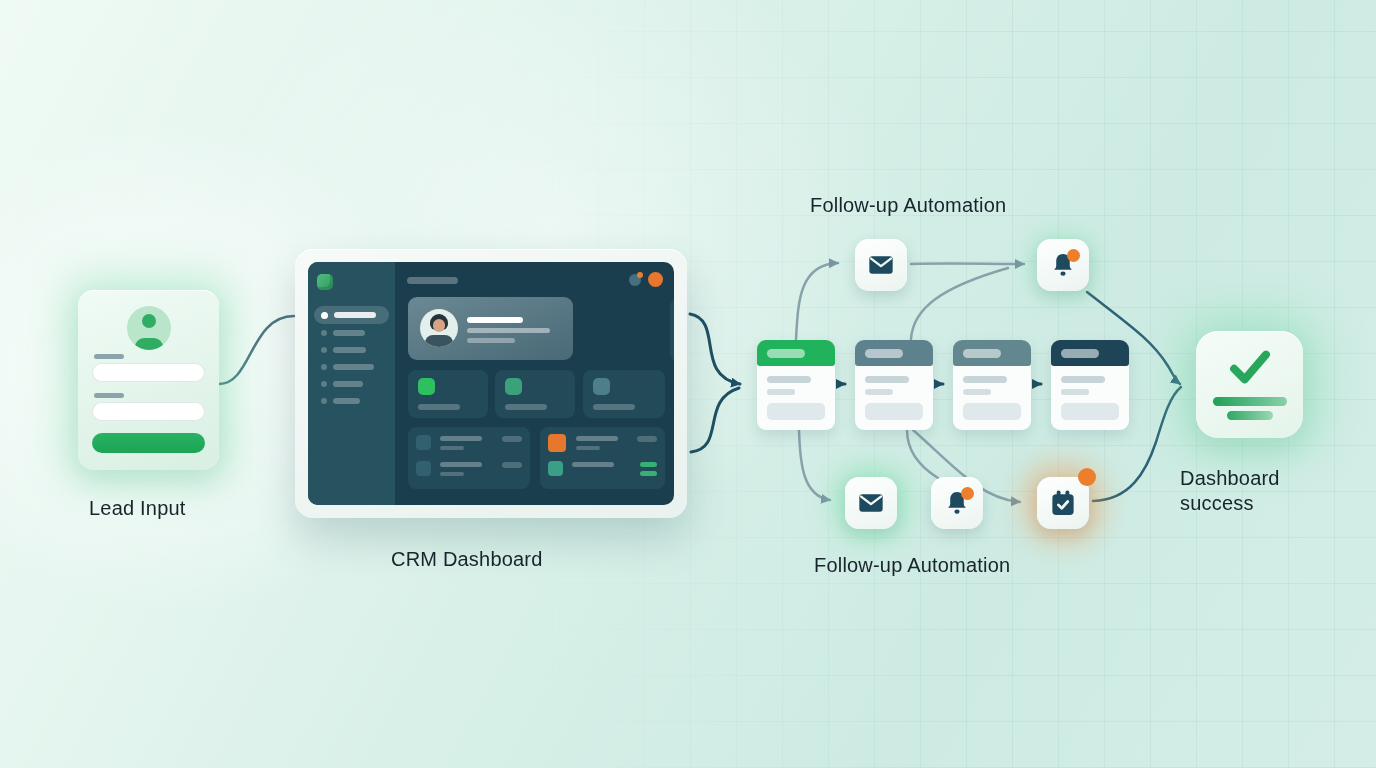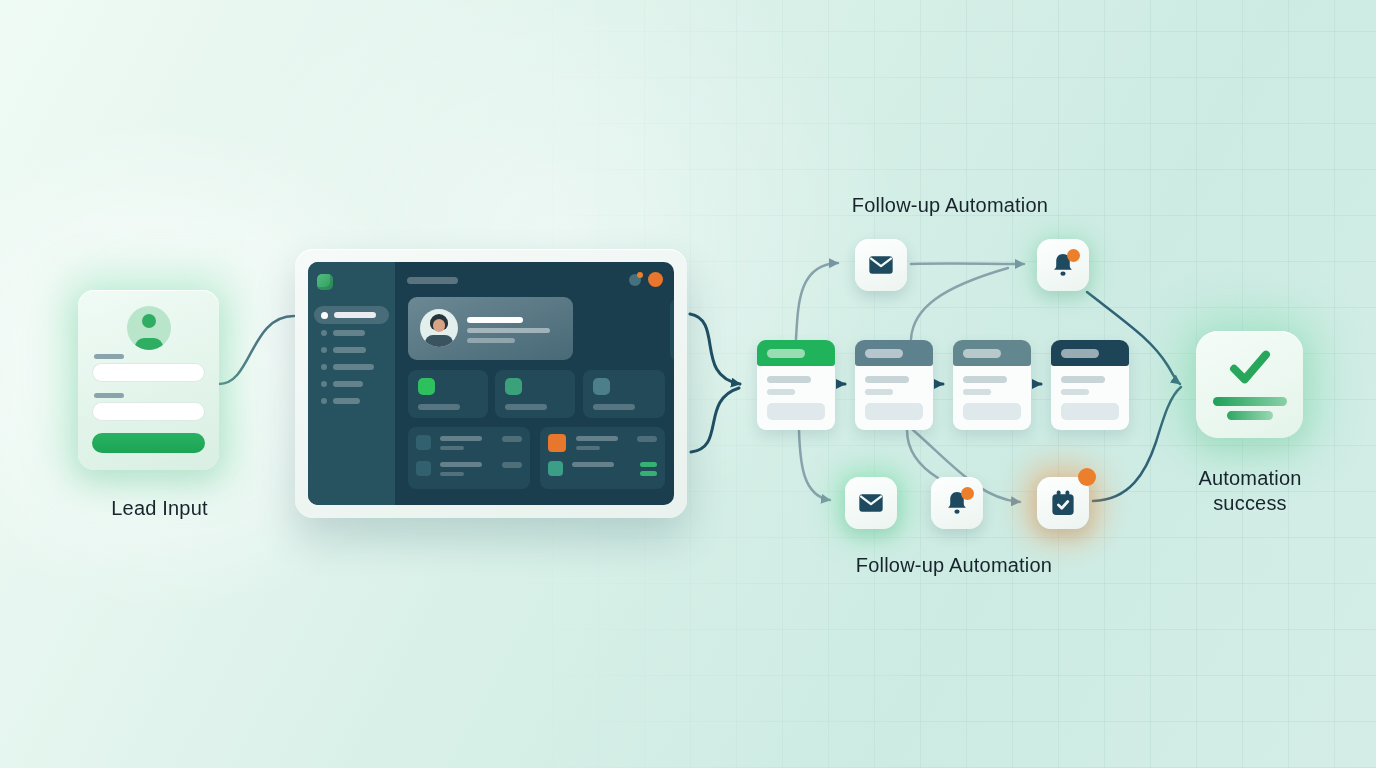--- a/index.html
+++ b/index.html
@@ -15,21 +15,21 @@
     position:absolute;inset:0;pointer-events:none;
     background-image:
       repeating-linear-gradient(0deg, rgba(140,185,175,0.16) 0 1px, transparent 1px 46px),
       repeating-linear-gradient(90deg, rgba(140,185,175,0.16) 0 1px, transparent 1px 46px);
     -webkit-mask-image:linear-gradient(90deg, transparent 0 38%, #000 72%);
     mask-image:linear-gradient(90deg, transparent 0 38%, #000 72%);
   }
   svg.connectors{position:absolute;inset:0;z-index:1;}
   .node{position:absolute;z-index:2;}
   .node-label{
-    position:absolute;z-index:3;text-align:center;
+    position:absolute;z-index:3;text-align:left;
     font-size:20px;line-height:25px;font-weight:500;color:#18242c;letter-spacing:.2px;
   }
 
   
   .lead-card{
     left:78px;top:290px;width:141px;height:180px;border-radius:16px;
     background:linear-gradient(160deg,#f0fbf5 0%,#e2f4ea 60%,#d9efe3 100%);
     box-shadow:0 0 42px 14px rgba(121,221,168,0.42), 0 10px 24px rgba(50,110,90,0.12), inset 0 1px 0 rgba(255,255,255,0.9);
   }
   .lead-avatar{position:absolute;left:50%;top:16px;transform:translateX(-50%);width:44px;height:44px;border-radius:50%;background:#b9e5cb;overflow:hidden;}
@@ -253,20 +253,21 @@
           <div class="lrow r2">
             <span class="sq teal"></span>
             <span class="b1"></span>
             <span class="gpill1"></span>
             <span class="gpill2"></span>
           </div>
         </div>
       </div>
     </div>
   </div>
+  <div class="node-label" style="left:391px;top:547px;width:200px;">CRM Dashboard</div>
 
   <div class="node pcard pc1">
     <div class="pcard-head" style="background: rgb(33, 179, 91);">
         <span class="phead-pill"></span>
       </div>
     <span class="pbar1"></span>
     <span class="pbar2"></span>
     <span class="pblock"></span>
   </div>
   <div class="node pcard pc2">
@@ -334,16 +335,16 @@
   <div class="node-label" style="left:814px;top:553px;width:280px;">Follow-up Automation</div>
 
   <div class="node conv-card">
     <svg style="position:absolute;left:29px;top:13px;" width="50" height="46" viewBox="0 0 28 26">
       <path d="M5 14 L11 20 L23 6" stroke="#28a65c" stroke-width="4.5" fill="none" stroke-linecap="round" stroke-linejoin="round"></path>
     </svg>
     <span class="conv-bar1"></span>
     <span class="conv-bar2"></span>
   </div>
   <div class="node-label" style="left:1180px;top:466px;width:140px;">
-    <span>Automation</span><br>
+    <span>Dashboard</span><br>
     <span>success</span>
   </div>
 </div>
 
 </body></html>

